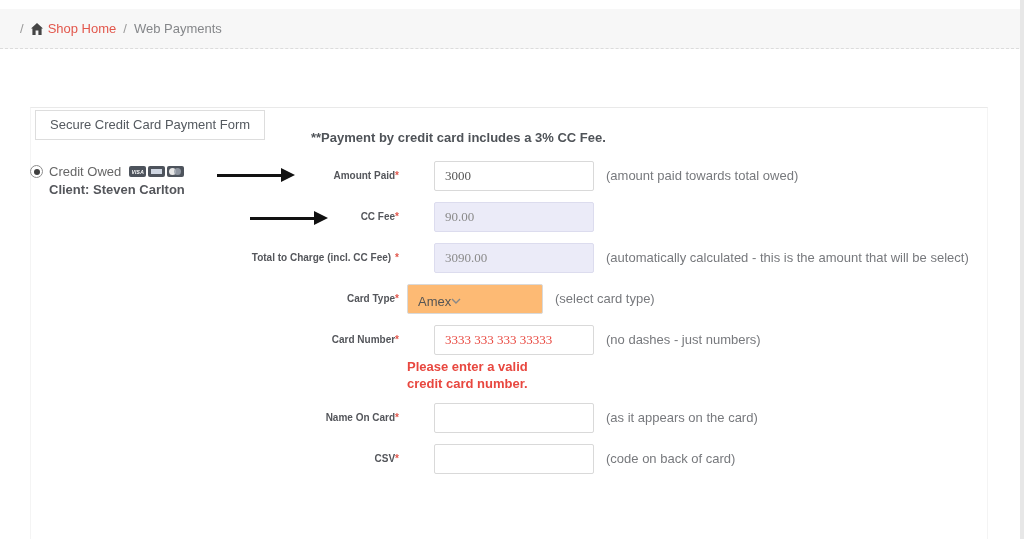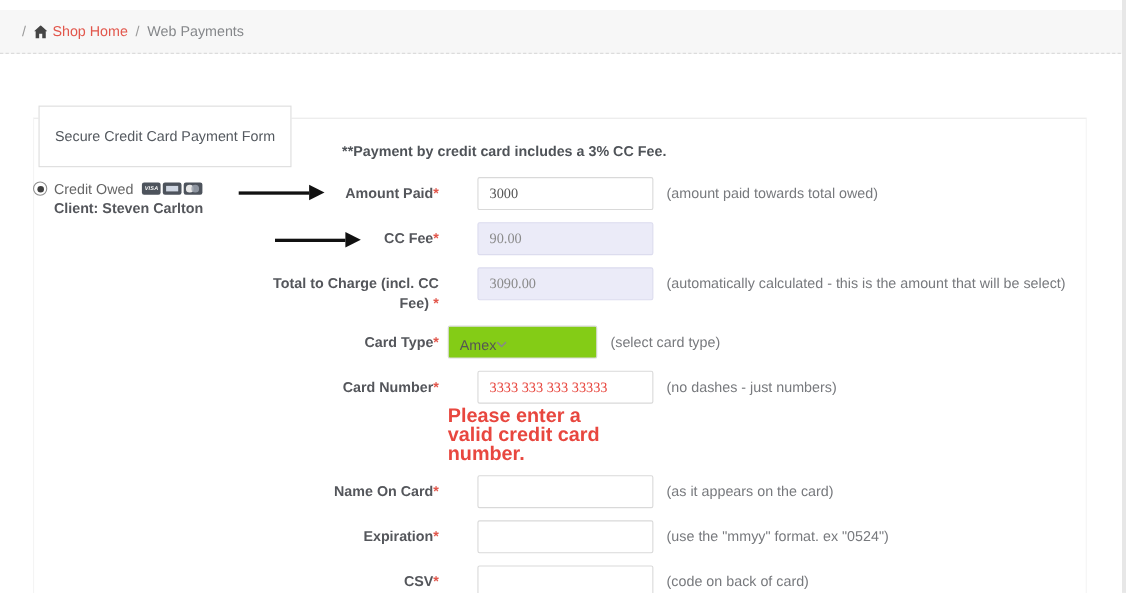--- a/index.html
+++ b/index.html
@@ -11,45 +11,45 @@
   .crumb-bar { position:absolute; top:9px; left:0; width:1024px; height:40px;
                background:#f7f7f7; border-bottom:1px dashed #dcdcdc;
                display:flex; align-items:center; padding-left:20px;
                font-size:13px; color:#9a9a9a; gap:7px; }
   .crumb-bar a { color:#e2574c; text-decoration:none; display:inline-flex; align-items:center; gap:5px; }
   .crumb-current { color:#85878a; }
 
   
   .form-panel { position:absolute; left:30px; top:107px; width:958px; height:433px;
                 border-top:1px solid #e9e9e9; border-left:1px solid #f4f4f4; border-right:1px solid #f4f4f4; }
-  .legend-box { position:absolute; left:35px; top:96px; background:#fff;
-                border:1px solid #ddd; padding:19px 14px; font-size:13px; color:#54595f;
+  .legend-box { position:absolute; left:35px; top:110px; background:#fff;
+                border:1px solid #ddd; padding:6px 14px; font-size:13px; color:#54595f;
                 line-height:16px; }
   .fee-note { margin-top:22px; padding-left:280px; font-size:13px; font-weight:bold; color:#4f5358; }
 
   
   .rows { margin-top:16px; }
   .row { display:flex; align-items:flex-start; margin-bottom:11px; min-height:30px; }
   .flabel { width:368px; padding-left:180px; padding-top:6px; text-align:right;
-            font-size:13px; font-weight:bold; color:#54565b; line-height:18px; }
+            font-size:10px; font-weight:bold; color:#54565b; line-height:18px; }
   .req { color:#e2574c; font-weight:bold; }
   .req-spaced { margin-left:4px; }
   .fcol { margin-left:8px; display:flex; flex-direction:column; }
   .finput { width:160px; height:30px; border:1px solid #d9d9d9; border-radius:2px;
             background:#fff; font-family:Liberation Serif, serif;
             font-size:13px; color:#555; padding:0 10px; outline:none;margin-left:27px; }
   .finput.disabled { background:#ebebf8; border-color:#dcdcee; color:#8a8a8a; }
   .finput.red-value { color:#e8473f; }
   .select-box { width:136px; height:30px; border:1px solid #d9d9d9; border-radius:2px;
-                background:#84cc16; font-size:13px; color:#555; padding:4px 8px 0 10px;
+                background:#fdba74; font-size:13px; color:#555; padding:4px 8px 0 10px;
                 display:flex; align-items:center; justify-content:flex-start; cursor:pointer; }
   .chev { width:10px; height:6px; flex:none; }
   .fhint { margin-left:12px; padding-top:6px; font-size:13px; color:#77797d; line-height:18px; }
   .fhint.wrap { max-width:392px; }
-  .ferror { margin-top:3px; width:152px; font-size:18px; font-weight:bold;
+  .ferror { margin-top:3px; width:152px; font-size:13px; font-weight:bold;
             color:#e8473f; line-height:17px; }
 
   
   .method-panel { position:absolute; left:30px; top:163px; width:210px; font-size:13px; }
   .m-line { display:flex; align-items:center; gap:6px; height:17px; }
   .radio { width:13px; height:13px; border:1px solid #8d8d8d; border-radius:50%;
            display:inline-flex; align-items:center; justify-content:center; background:#fff; flex:none; }
   .radio .dot { width:6px; height:6px; border-radius:50%; background:#3f3f3f; }
   .m-label { color:#666; }
   .card-icons { display:inline-flex; gap:2px; margin-left:2px; }
@@ -142,27 +142,20 @@
       </div>
 
       <div class="row">
         <div class="flabel"><span>Name On Card</span><span class="req">*</span></div>
         <div class="fcol">
           <input class="finput" value="" style="">
         </div>
         <div class="fhint">(as it appears on the card)</div>
       </div>
 
-      <div class="row">
-        <div class="flabel"><span>Expiration</span><span class="req">*</span></div>
-        <div class="fcol">
-          <input class="finput" value="" style="">
-        </div>
-        <div class="fhint">(use the "mmyy" format. ex "0524")</div>
-      </div>
 
       <div class="row">
         <div class="flabel"><span>CSV</span><span class="req">*</span></div>
         <div class="fcol">
           <input class="finput" value="" style="">
         </div>
         <div class="fhint">(code on back of card)</div>
       </div>
 
     </div>

